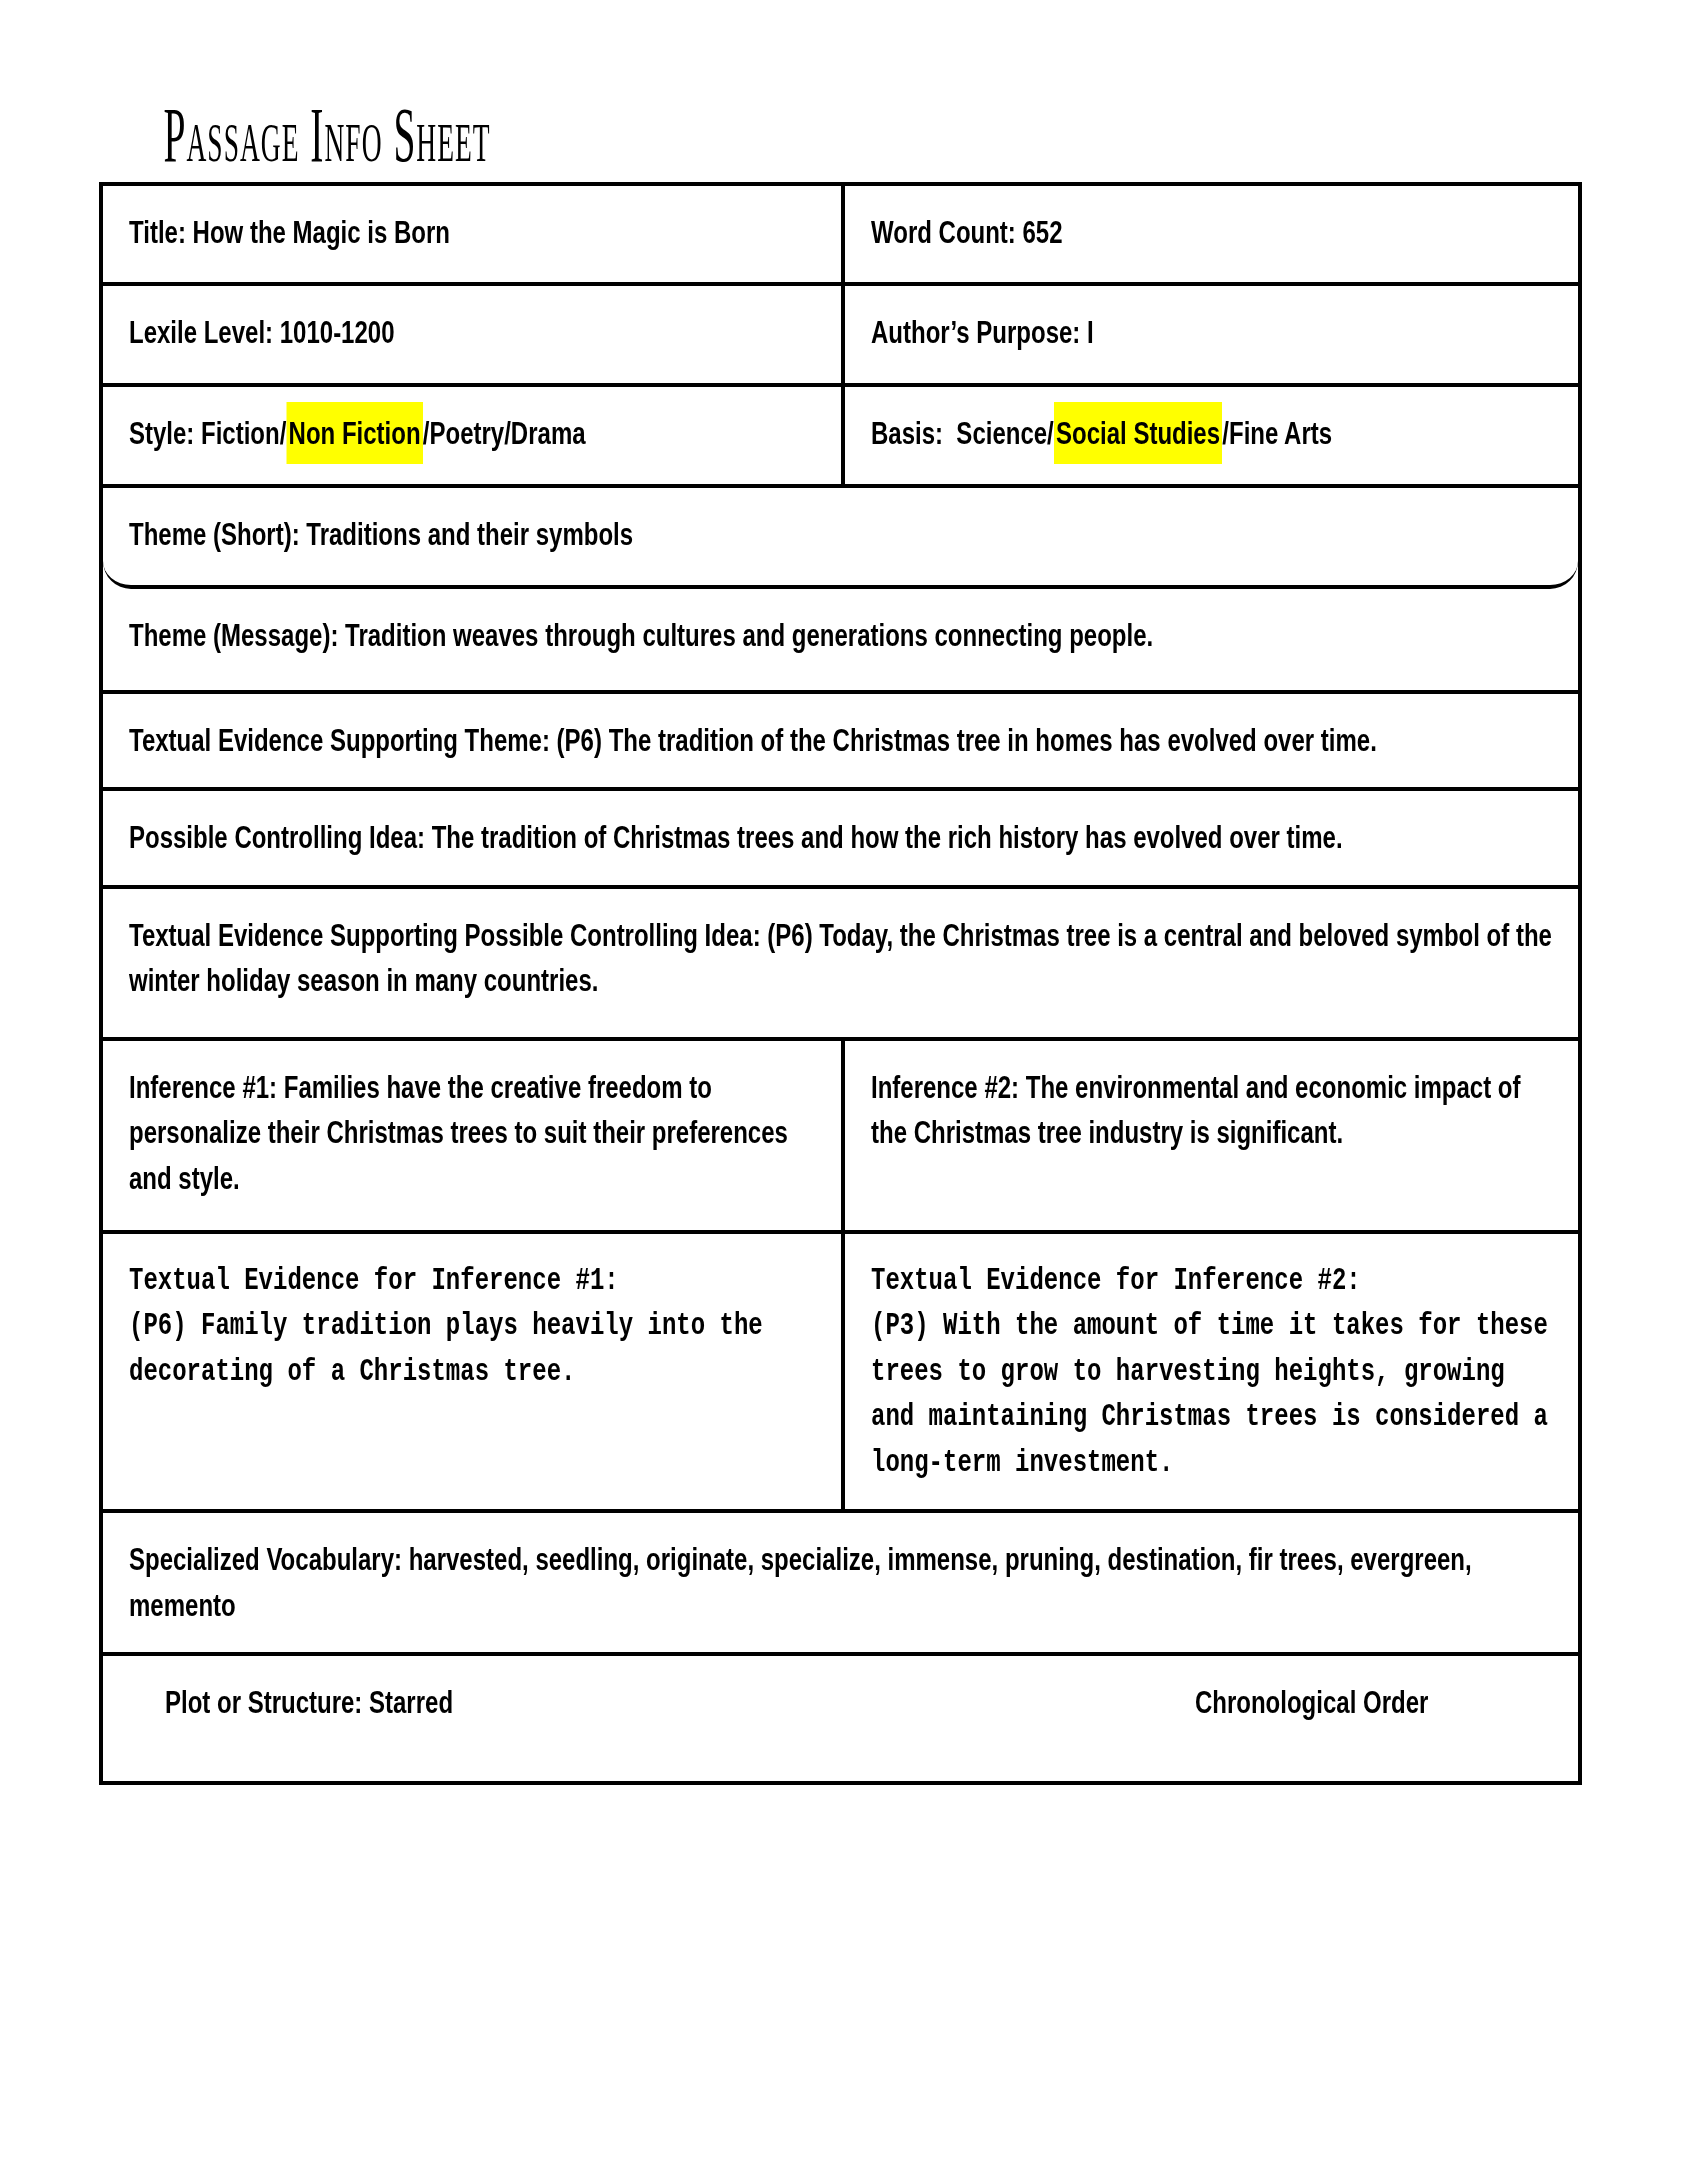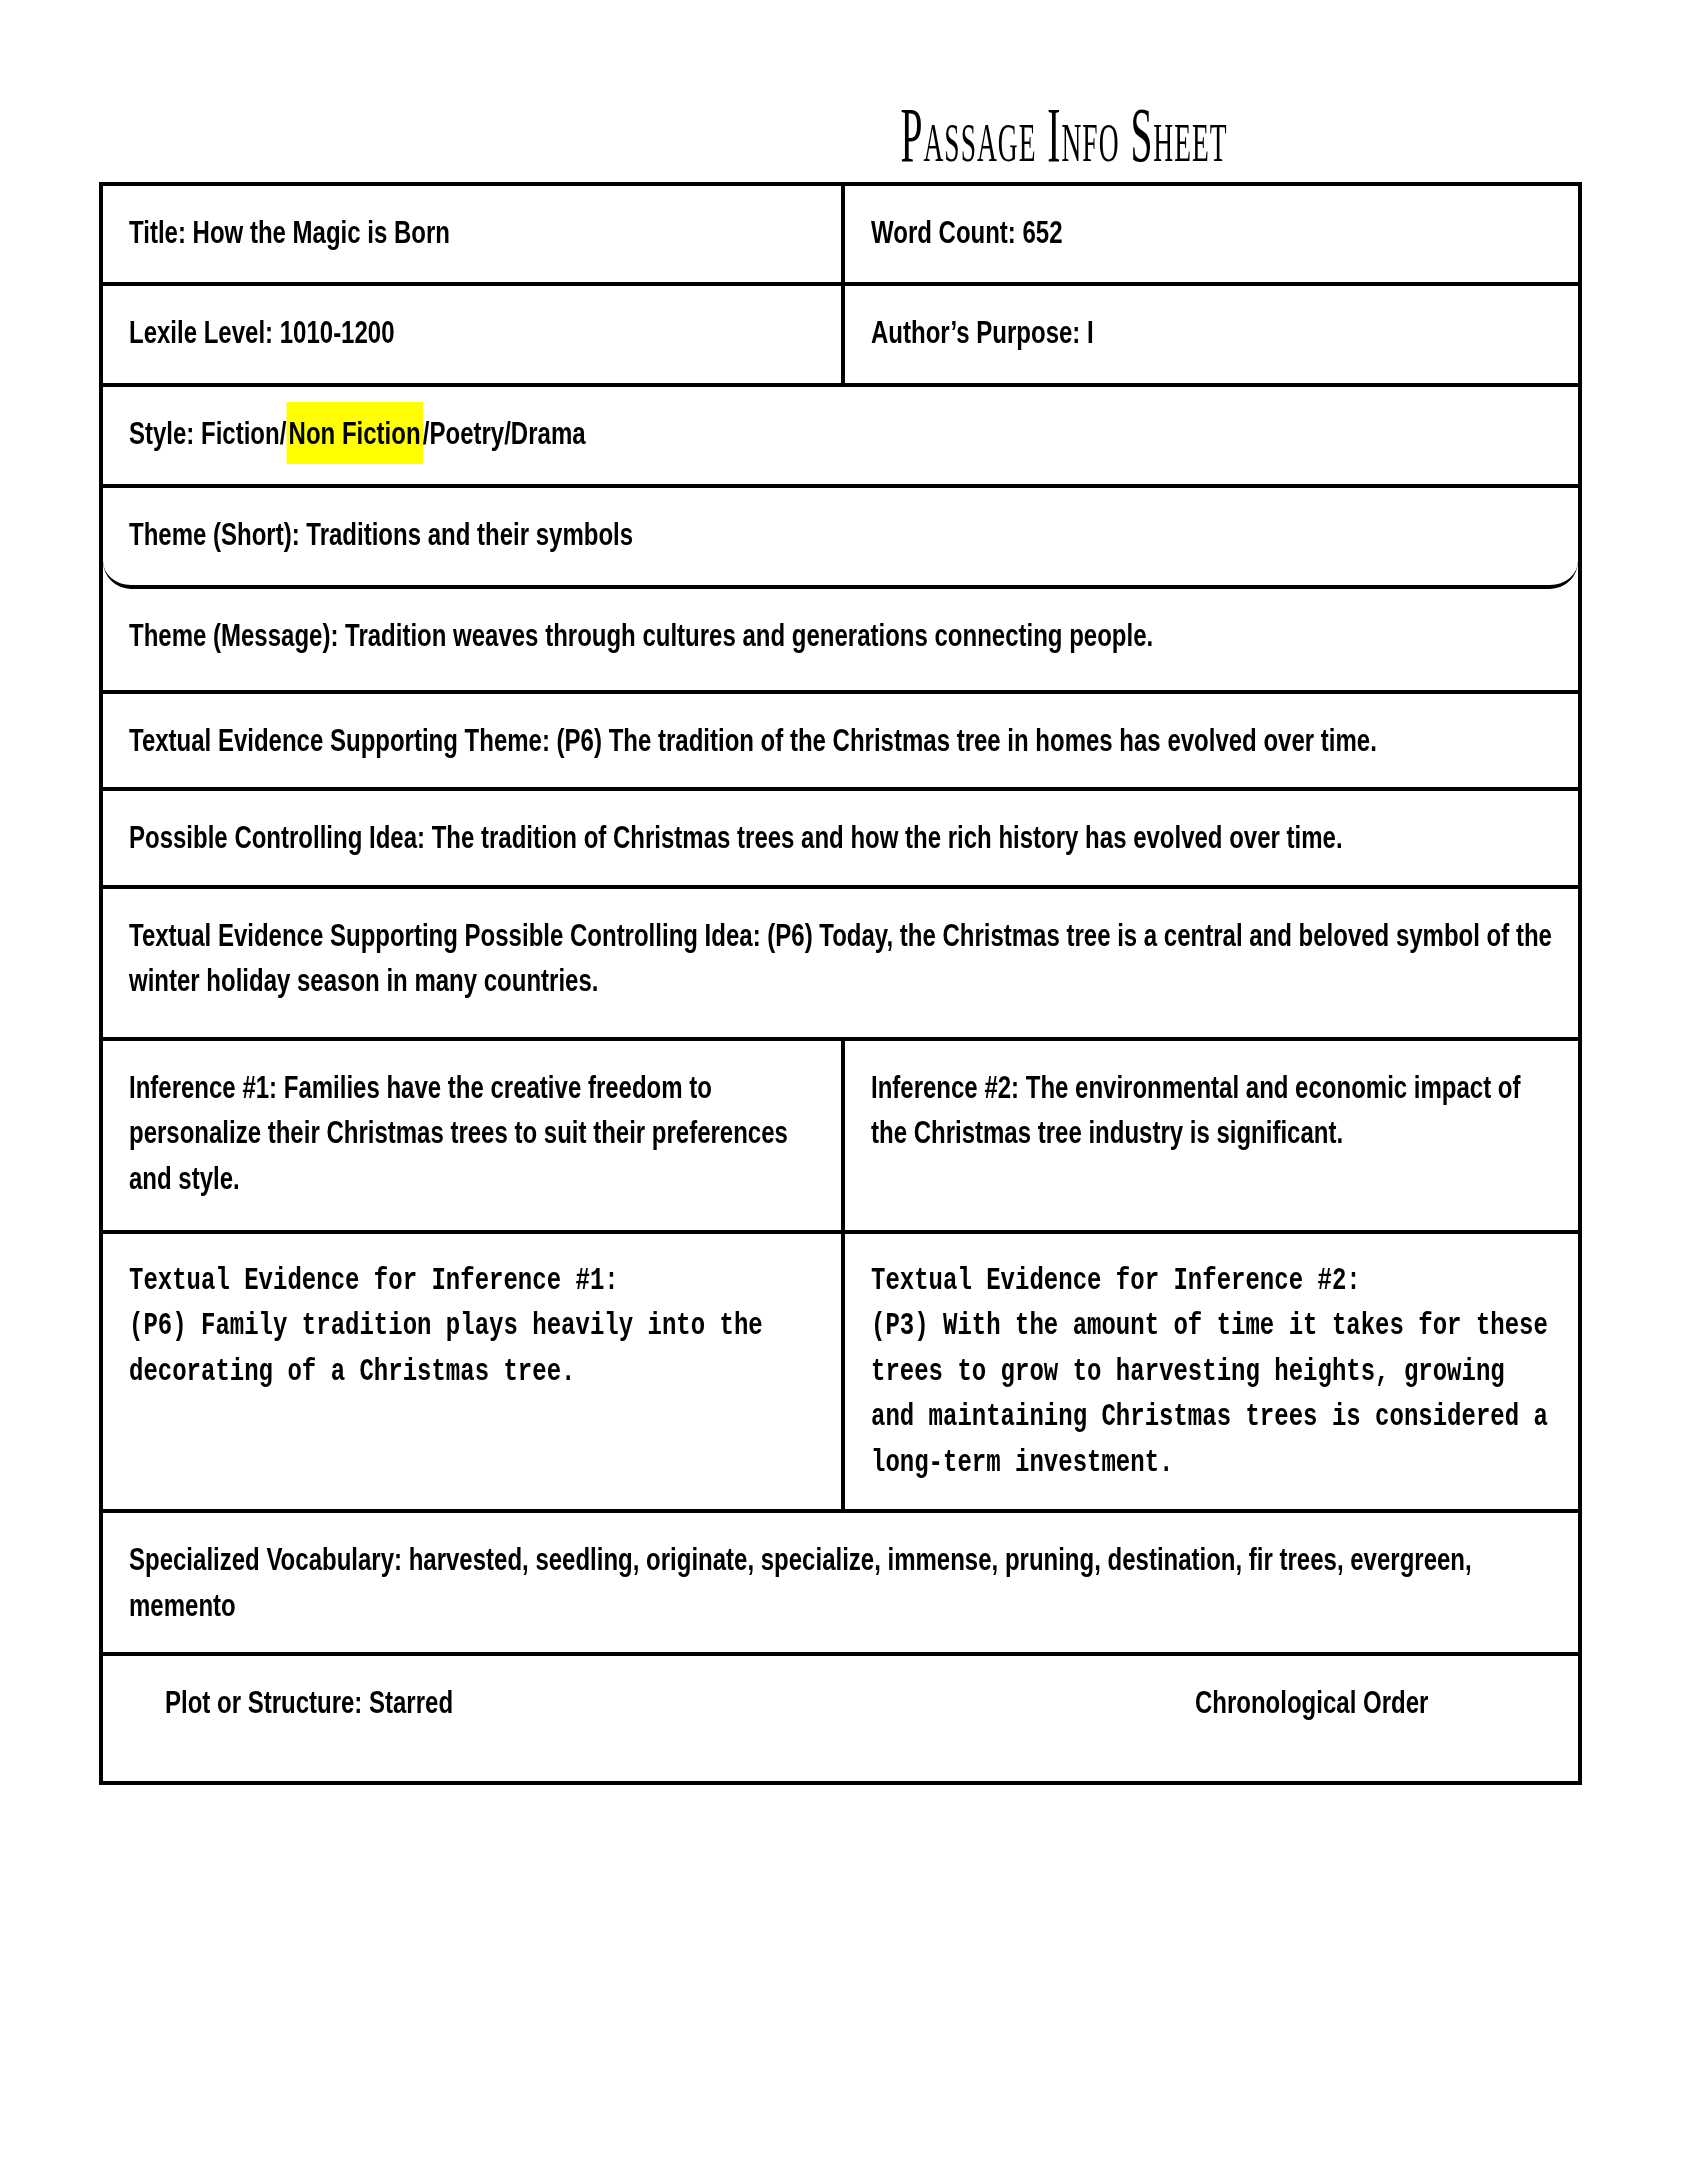--- a/index.html
+++ b/index.html
@@ -6,21 +6,21 @@
   html, body { background: #ffffff; }
   body {
     width: 1683px; height: 2178px;
     position: relative;
     font-family: "Liberation Sans", sans-serif;
     color: #000000;
   }
   .page-title-wrap {
     position: absolute;
     top: 95px; left: 0; width: 1391px;
-    text-align: right;
+    text-align: left;
   }
   .page-title {
     display: inline-block;
     font-family: "Liberation Serif", serif;
     font-variant: small-caps;
     font-weight: 400;
     font-size: 79px;
     line-height: 1;
     letter-spacing: 2px;
     transform: scaleX(0.5);
@@ -96,20 +96,23 @@
     </div>
     <div class="cell half">
       <span class="ct">Author’s Purpose: I</span>
     </div>
   </div>
 
   <div class="row r3">
     <div class="cell half">
       <span class="ct"><span>Style: Fiction/</span><span class="hl">Non Fiction</span><span>/Poetry/Drama</span></span>
     </div>
+    <div class="cell half">
+      <span class="ct"><span>Basis:  Science/</span><span class="hl">Social Studies</span><span>/Fine Arts</span></span>
+    </div>
   </div>
 
   <div class="row r4">
     <div class="cell">
       <span class="ct">Theme (Short): Traditions and their symbols</span>
     </div>
   </div>
 
   <div class="row r5">
     <div class="cell">

